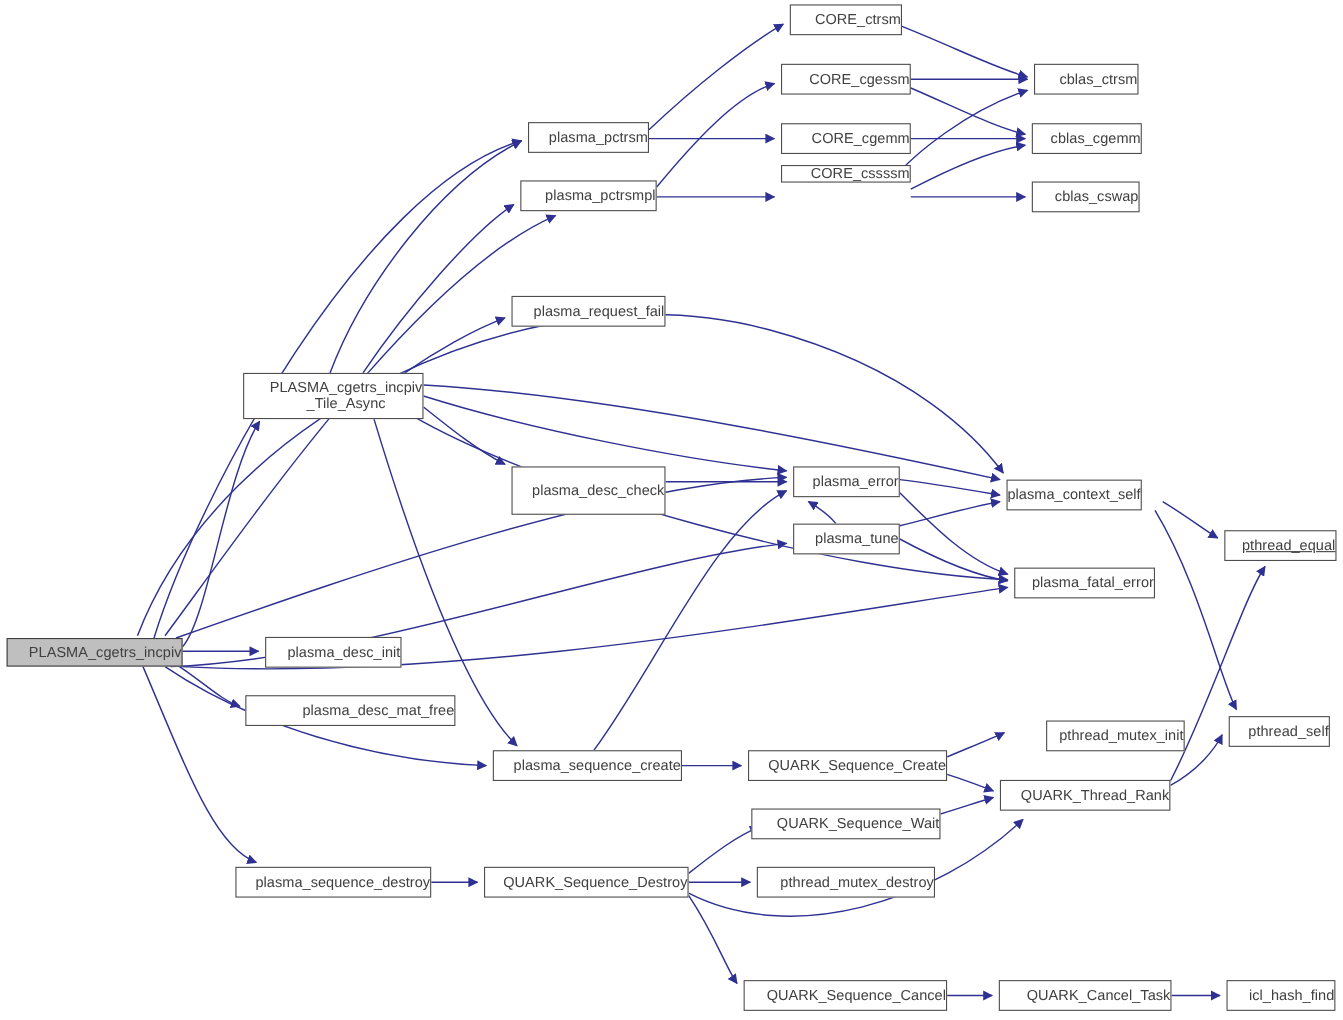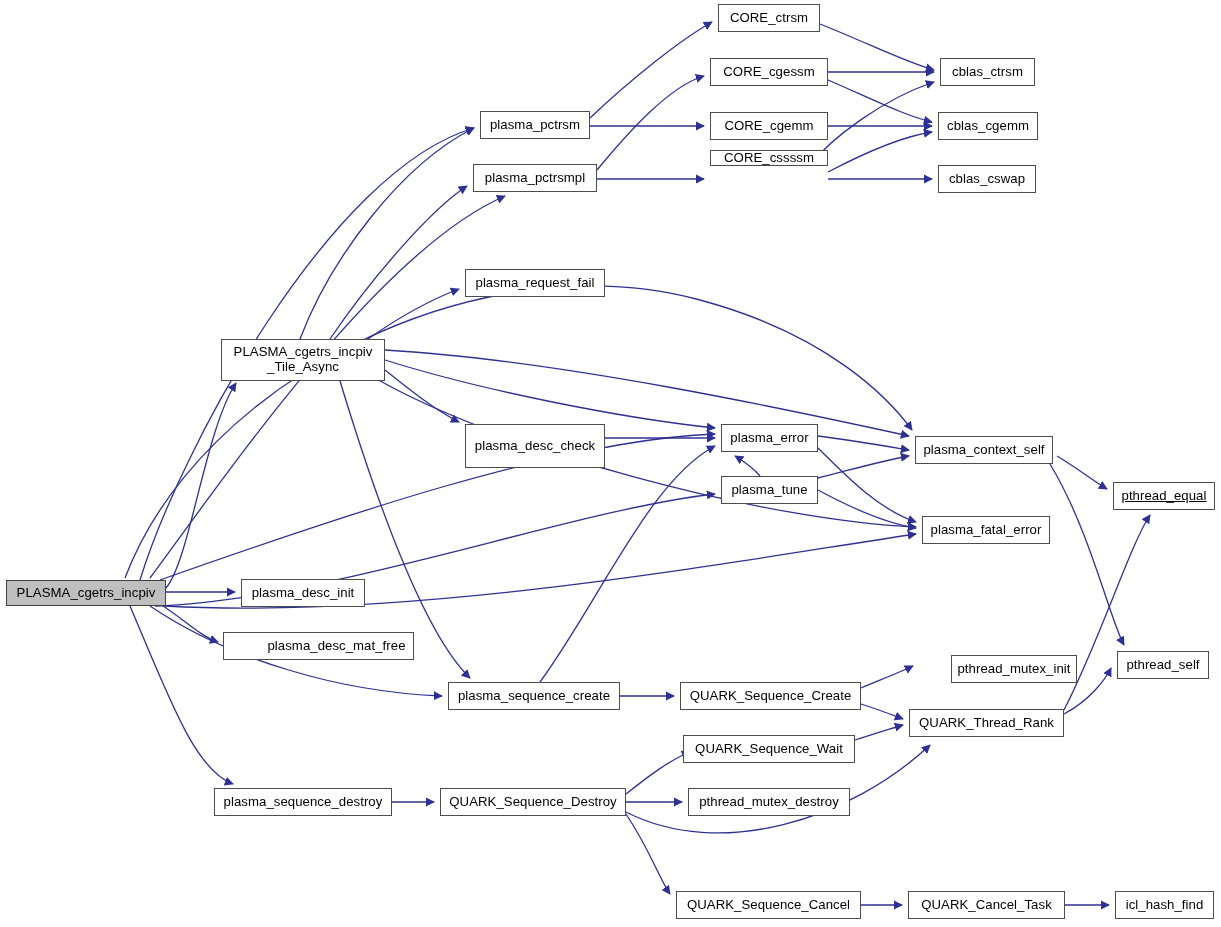--- a/index.html
+++ b/index.html
@@ -5,26 +5,26 @@
 <style>
   html,body{margin:0;padding:0;background:#ffffff;}
   body{font-family:"Liberation Sans","DejaVu Sans",sans-serif;}
   #canvas{position:relative;width:1221px;height:927px;background:#ffffff;overflow:hidden;}
   #edges{position:absolute;left:0;top:0;width:1221px;height:927px;}
   .node{
     position:absolute;
     box-sizing:border-box;
     border:1px solid #4d4d4d;
     background:#ffffff;
-    color:#000000;
+    color:#404040;
     font-size:13.2px;
     line-height:1.12;
     display:flex;
     align-items:center;
-    justify-content:center;
+    justify-content:flex-end;
     text-align:center;
     white-space:pre;
     letter-spacing:0.05px;
     z-index:3;
   }
   .node.hl{background:#bfbfbf;border-color:#404040;}
   .node span{display:block;pointer-events:none;}
 </style>
 </head>
 <body>
@@ -105,21 +105,21 @@
       <div class="node" style="left: 214px; top: 788px; width: 178px; height: 28px;"><span>plasma_sequence_destroy</span></div>
       <div class="node" style="left: 718px; top: 4px; width: 102px; height: 28px;"><span>CORE_ctrsm</span></div>
       <div class="node" style="left: 710px; top: 58px; width: 118px; height: 28px;"><span>CORE_cgessm</span></div>
       <div class="node" style="left: 710px; top: 112px; width: 118px; height: 28px;"><span>CORE_cgemm</span></div>
       <div class="node" style="left: 710px; top: 150px; width: 118px; height: 16px;"><span>CORE_cssssm</span></div>
       <div class="node" style="left: 940px; top: 58px; width: 95px; height: 28px;"><span>cblas_ctrsm</span></div>
       <div class="node" style="left: 938px; top: 112px; width: 100px; height: 28px;"><span>cblas_cgemm</span></div>
       <div class="node" style="left: 938px; top: 165px; width: 98px; height: 28px;"><span>cblas_cswap</span></div>
       <div class="node" style="left: 721px; top: 424px; width: 97px; height: 28px;"><span>plasma_error</span></div>
       <div class="node" style="left: 721px; top: 476px; width: 97px; height: 28px;"><span>plasma_tune</span></div>
-      <div class="node" style="left: 915px; top: 436px; width: 138px; height: 28px;"><span>plasma_context_self</span></div>
+      <div class="node" style="left: 915px; top: 436px; width: 123px; height: 28px;"><span>plasma_context_self</span></div>
       <div class="node" style="left: 922px; top: 516px; width: 128px; height: 28px;"><span>plasma_fatal_error</span></div>
       <div class="node" style="left: 1113px; top: 482px; width: 102px; height: 28px; text-decoration: underline;"><span>pthread_equal</span></div>
       <div class="node" style="left: 1117px; top: 651px; width: 92px; height: 28px;"><span>pthread_self</span></div>
       <div class="node" style="left: 919px; top: 655px; width: 126px; height: 28px; margin-left: 32px;"><span>pthread_mutex_init</span></div>
       <div class="node" style="left: 680px; top: 682px; width: 181px; height: 28px;"><span>QUARK_Sequence_Create</span></div>
       <div class="node" style="left: 909px; top: 709px; width: 155px; height: 28px;"><span>QUARK_Thread_Rank</span></div>
       <div class="node" style="left: 683px; top: 735px; width: 172px; height: 28px;"><span>QUARK_Sequence_Wait</span></div>
       <div class="node" style="left: 440px; top: 788px; width: 186px; height: 28px;"><span>QUARK_Sequence_Destroy</span></div>
       <div class="node" style="left: 688px; top: 788px; width: 162px; height: 28px;"><span>pthread_mutex_destroy</span></div>
       <div class="node" style="left: 676px; top: 891px; width: 185px; height: 28px;"><span>QUARK_Sequence_Cancel</span></div>

